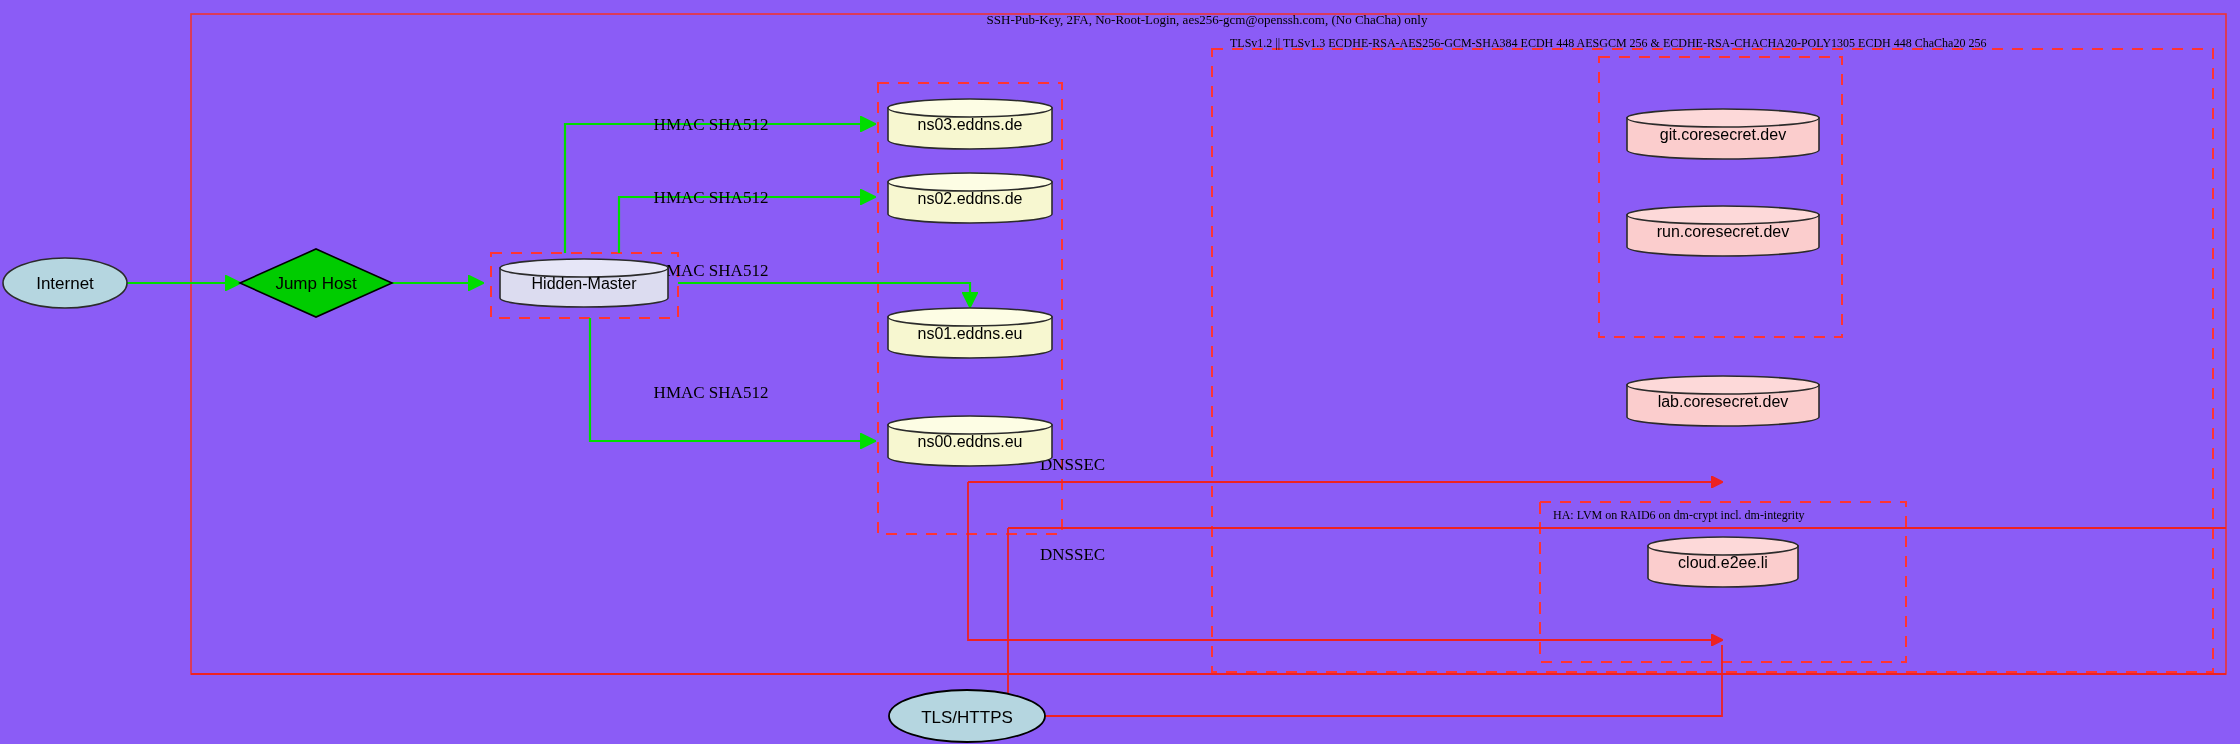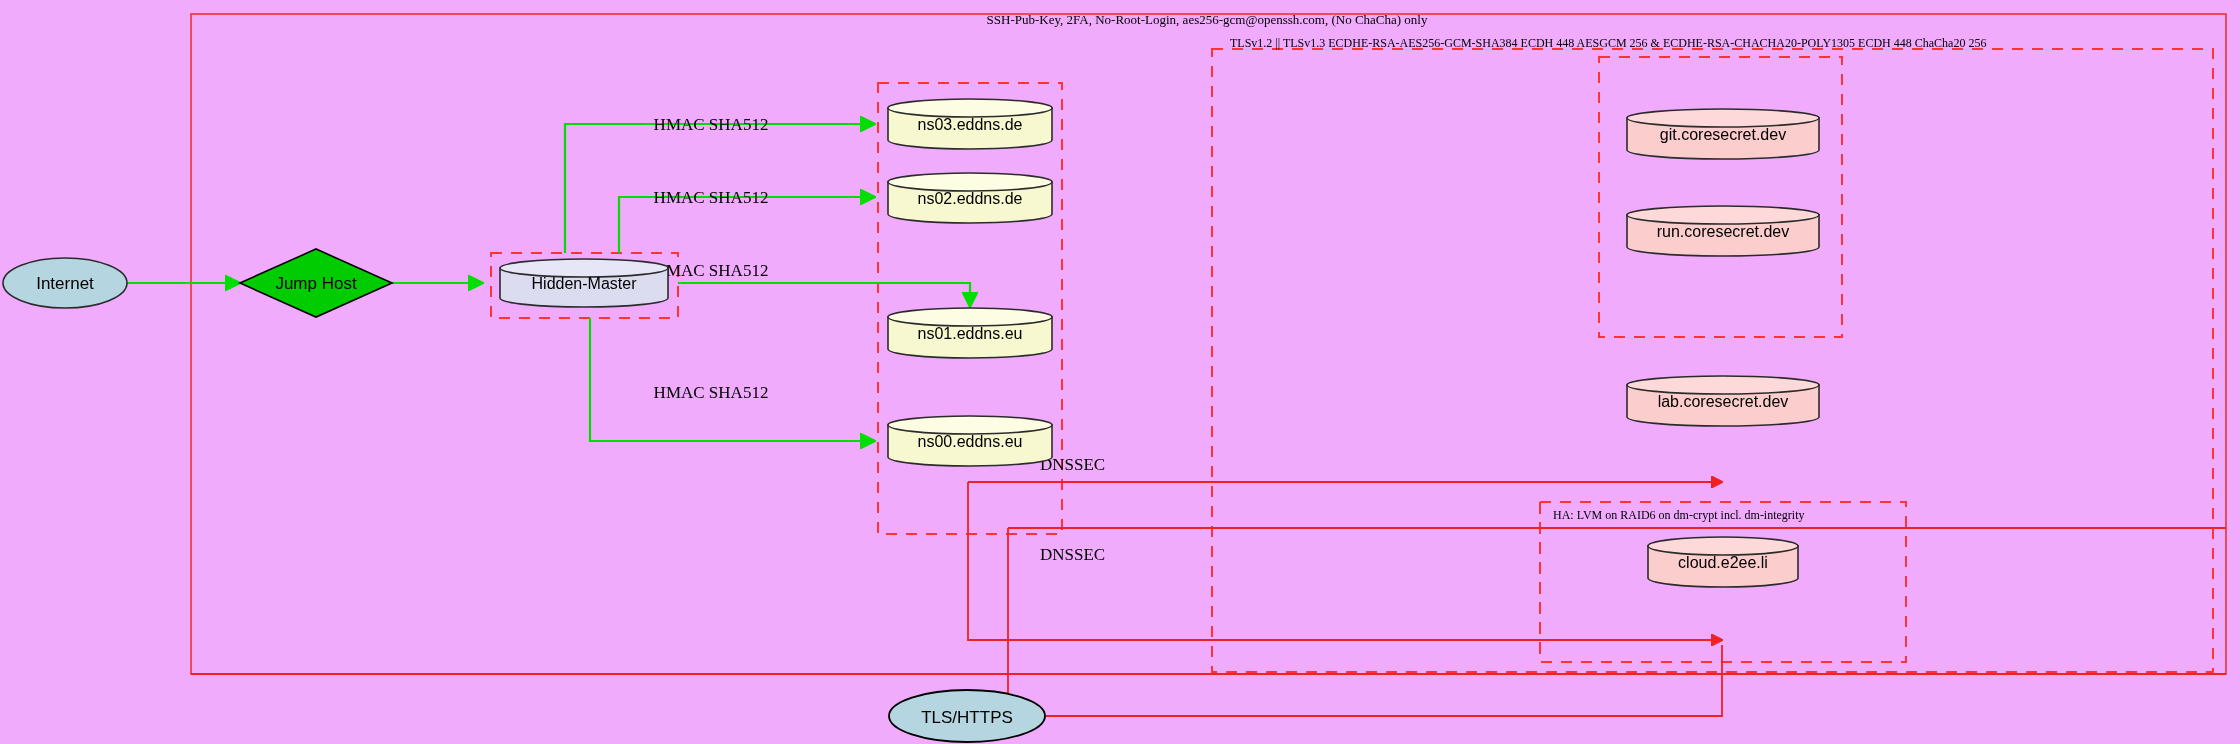--- a/index.html
+++ b/index.html
@@ -4,21 +4,21 @@
 <style>
   html, body {
     margin: 0;
     padding: 0;
     background: #ffffff;
   }
   #canvas {
     position: relative;
     width: 2240px;
     height: 744px;
-    background: #f0abfc;
+    background: #8b5cf6;
     font-family: "Liberation Sans", sans-serif;
     overflow: hidden;
   }
   svg#diagram {
     position: absolute;
     left: 0;
     top: 0;
     width: 2240px;
     height: 744px;
   }

